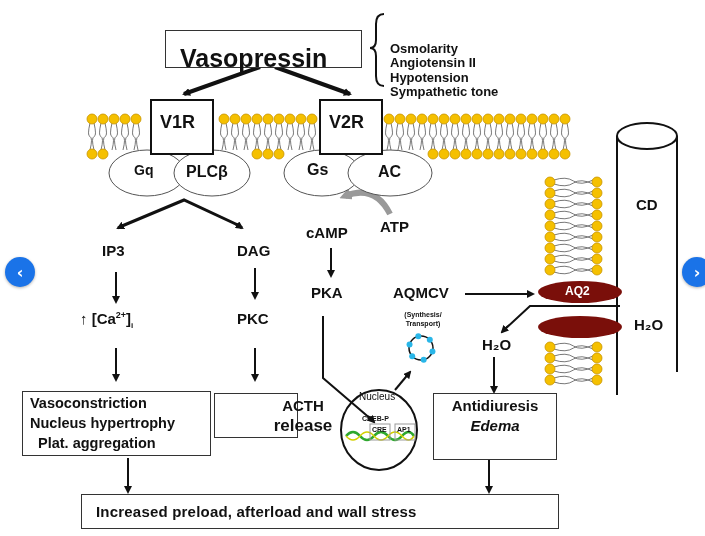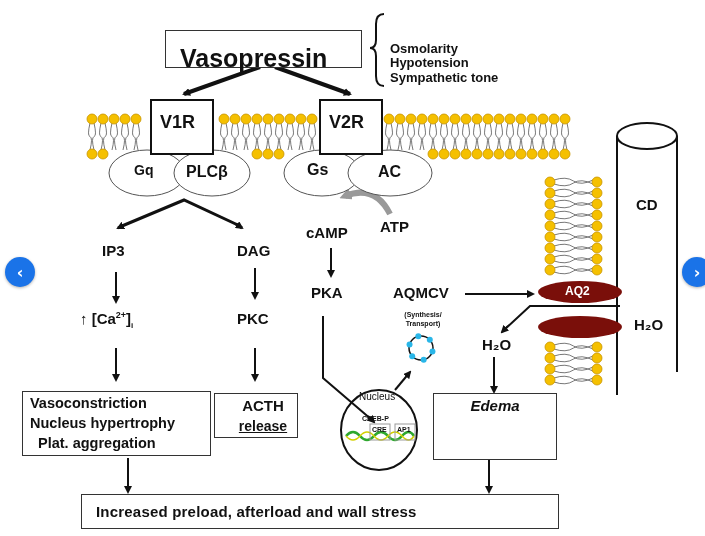--- a/index.html
+++ b/index.html
@@ -256,20 +256,21 @@
       <rect x="370" y="424" width="20" height="16" fill="none" stroke="#999" stroke-width="1"></rect>
       <rect x="395" y="424" width="20" height="16" fill="none" stroke="#999" stroke-width="1"></rect>
     </g>
   </svg>
 
   <div class="box" style="left:165px;top:30px;width:197px;height:38px;"></div>
   <div class="lbl" style="left:180px;top:33px;font-size:25px;margin-top:12px;">Vasopressin</div>
 
   <div style="position:absolute;left:390px;top:17px;margin-top:25px;">
     <div class="lbl" style="position:static;font-size:13px;">Osmolarity</div>
+    <div class="lbl" style="position:static;font-size:13px;">Angiotensin II</div>
     <div class="lbl" style="position:static;font-size:13px;">Hypotension</div>
     <div class="lbl" style="position:static;font-size:13px;">Sympathetic tone</div>
   </div>
 
   <div class="box" style="left:150px;top:99px;width:64px;height:56px;border:2px solid #111;"></div>
   <div class="lbl" style="left:160px;top:113px;font-size:18px;">V1R</div>
   <div class="box" style="left:319px;top:99px;width:64px;height:56px;border:2px solid #111;"></div>
   <div class="lbl" style="left:329px;top:113px;font-size:18px;">V2R</div>
 
   <div class="lbl" style="left:134px;top:163px;font-size:14px;">Gq</div>
@@ -284,23 +285,23 @@
   </div>
   <div class="lbl" style="left:237px;top:311px;font-size:15px;">PKC</div>
 
   <div class="box" style="left:22px;top:391px;width:189px;height:65px;"></div>
   <div style="position:absolute;left:30px;top:393px;">
     <div class="lbl" style="position:static;font-size:14.5px;line-height:20px;">Vasoconstriction</div>
     <div class="lbl" style="position:static;font-size:14.5px;line-height:20px;">Nucleus hypertrophy</div>
     <div class="lbl" style="position:static;font-size:14.5px;line-height:20px;margin-left:8px;">Plat. aggregation</div>
   </div>
   <div class="box" style="left:214px;top:393px;width:84px;height:45px;"></div>
-  <div style="position:absolute;left:214px;top:396px;width:98px;text-align:center;">
+  <div style="position:absolute;left:214px;top:396px;width:98px;text-align:center;padding-left:40px;">
     <div class="lbl" style="position:static;font-size:15px;line-height:20px;">ACTH</div>
-    <div class="lbl" style="position:static;font-size:14px;line-height:20px;text-decoration:underline;">release</div>
+    <div class="lbl" style="position:static;font-size:17px;line-height:20px;">release</div>
   </div>
 
   <div class="lbl" style="left:306px;top:225px;font-size:15px;">cAMP</div>
   <div class="lbl" style="left:380px;top:219px;font-size:15px;">ATP</div>
   <div class="lbl" style="left:311px;top:285px;font-size:15px;">PKA</div>
   <div class="lbl" style="left:393px;top:285px;font-size:15px;">AQMCV</div>
   <div style="position:absolute;left:393px;top:310px;width:60px;text-align:center;">
     <div class="lbl" style="position:static;font-size:7px;line-height:9px;">(Synthesis/</div>
     <div class="lbl" style="position:static;font-size:7px;line-height:9px;">Transport)</div>
   </div>
@@ -308,20 +309,21 @@
   <div class="lbl" style="left:362px;top:415px;font-size:7px;">CREB-P</div>
   <div class="lbl" style="left:372px;top:426px;font-size:7px;">CRE</div>
   <div class="lbl" style="left:397px;top:426px;font-size:7px;">AP1</div>
   <div class="lbl" style="left:565px;top:285px;font-size:12px;color:#fff;">AQ2</div>
   <div class="lbl" style="left:482px;top:337px;font-size:15px;">H₂O</div>
   <div class="lbl" style="left:634px;top:317px;font-size:15px;">H₂O</div>
   <div class="lbl" style="left:636px;top:197px;font-size:15px;">CD</div>
 
   <div class="box" style="left:433px;top:393px;width:124px;height:67px;"></div>
   <div style="position:absolute;left:433px;top:396px;width:124px;text-align:center;">
+    <div class="lbl" style="position:static;font-size:15px;line-height:20px;">Antidiuresis</div>
     <div class="lbl" style="position:static;font-size:15px;line-height:20px;font-style:italic;">Edema</div>
   </div>
 
   <div class="box" style="left:81px;top:494px;width:478px;height:35px;"></div>
   <div class="lbl" style="left:96px;top:504px;font-size:15px;letter-spacing:0.2px;">Increased preload, afterload and wall stress</div>
 
   <div class="nav-btn" style="left:5px;top:257px;">
     <span>‹</span>
   </div>
   <div class="nav-btn" style="left:682px;top:257px;">

